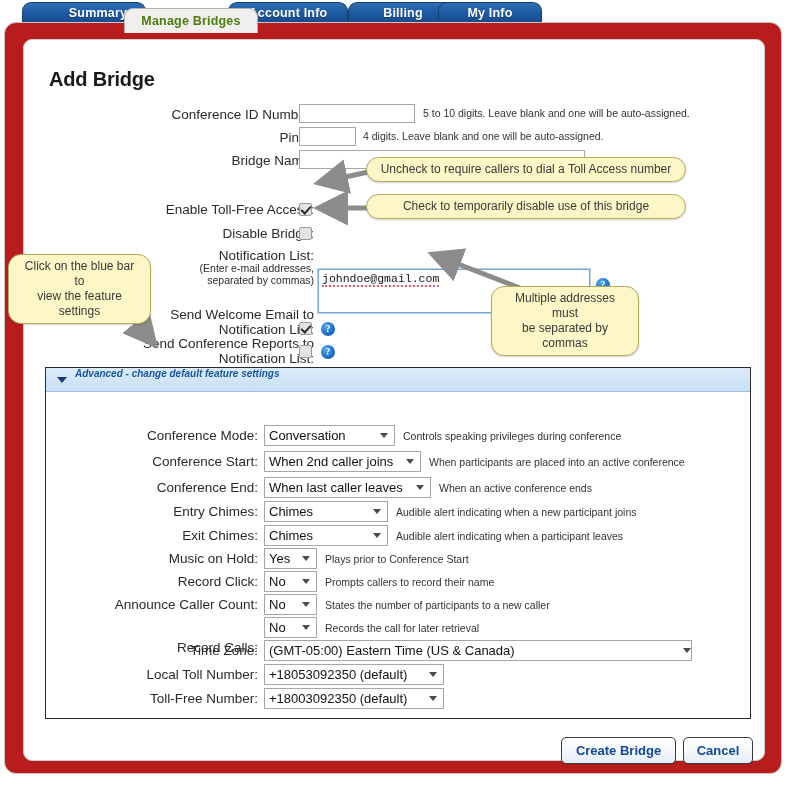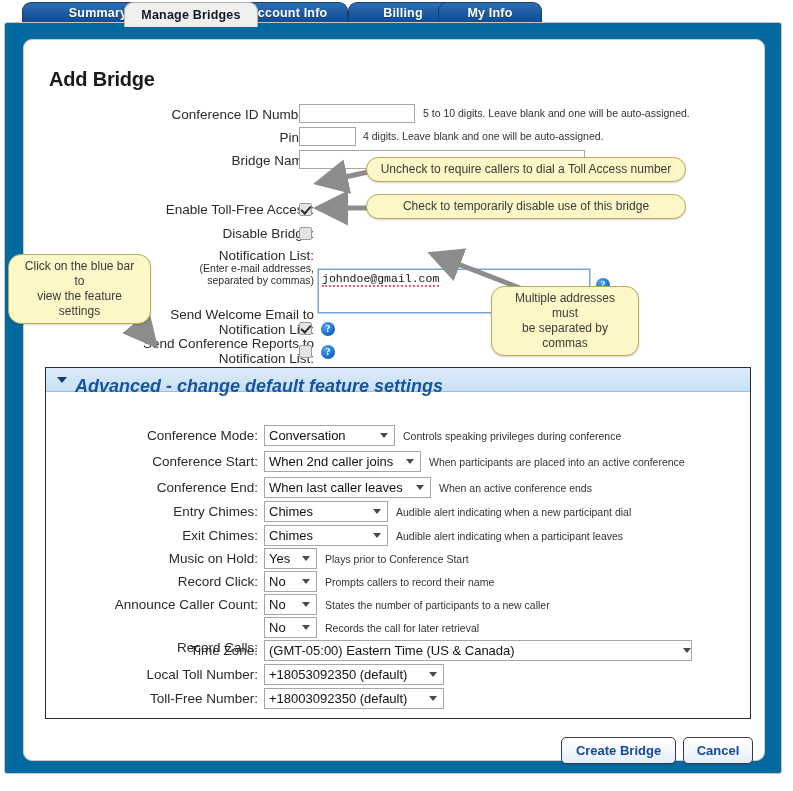--- a/index.html
+++ b/index.html
@@ -30,34 +30,34 @@
     font-size: 12.5px; font-weight: bold;
     text-align: center; line-height: 21px;
     letter-spacing: 0.2px;
     text-shadow: 0 1px 0 rgba(0,0,0,.35);
     cursor: pointer;
   }
   .tab.active {
     background: #f0efed;
     border: 1px solid #b5b2ad;
     border-bottom: none;
-    color: #0f172a;
+    color: #4d7c0f;
     text-shadow: none;
-    top: 2px; height: 25px; line-height: 24px;
+    top: 8px; height: 25px; line-height: 24px;
     z-index: 5;
   }
 
   
   .outer-panel {
     position: absolute;
     left: 4px; top: 22px;
     width: 778px; height: 752px;
-    background: #0369a1;
+    background: #b91c1c;
     border: 1px solid #c9c6c1;
-    border-radius: 3px;
+    border-radius: 12px;
   }
   .inner-panel {
     position: absolute;
     left: 18px; top: 16px;
     width: 742px; height: 722px;
     background: #ffffff;
     border: 1px solid #cfcdc8;
     border-radius: 9px;
   }
 
@@ -193,22 +193,22 @@
     cursor: pointer;
   }
   .adv-caret {
     position: absolute; left: 11px; top: 9px;
     width: 0; height: 0;
     border-left: 5px solid transparent;
     border-right: 5px solid transparent;
     border-top: 6px solid #123c75;
   }
   .adv-title {
-    position: absolute; left: 29px; top: 8px;
-    font-size: 18px; font-weight: bold; font-style: italic;
+    position: absolute; left: 29px; top: 0;
+    font-size: 10px; font-weight: bold; font-style: italic;
     color: #15559e;
   }
 
   .sel {
     position: absolute;
     height: 21px;
     border: 1px solid #a7a6a3;
     background: #ffffff;
     font-size: 13px;
     color: #111;
@@ -323,21 +323,21 @@
             <div class="sel" style="left: 218px; top: 109px; width: 167px;">
               <span class="cv">When last caller leaves</span>
               <span class="ar" style="left: 151px;"></span>
             </div>
             <div class="hint" style="left: 393px; top: 114px;">When an active conference ends</div>
             <div class="flabel" style="left: 0px; top: 136px; width: 212px;">Entry Chimes:</div>
             <div class="sel" style="left: 218px; top: 133px; width: 124px;">
               <span class="cv">Chimes</span>
               <span class="ar" style="left: 108px;"></span>
             </div>
-            <div class="hint" style="left: 350px; top: 138px;">Audible alert indicating when a new participant dial</div>
+            <div class="hint" style="left: 350px; top: 138px;">Audible alert indicating when a new participant joins</div>
             <div class="flabel" style="left: 0px; top: 160px; width: 212px;">Exit Chimes:</div>
             <div class="sel" style="left: 218px; top: 157px; width: 124px;">
               <span class="cv">Chimes</span>
               <span class="ar" style="left: 108px;"></span>
             </div>
             <div class="hint" style="left: 350px; top: 162px;">Audible alert indicating when a participant leaves</div>
             <div class="flabel" style="left: 0px; top: 183px; width: 212px;">Music on Hold:</div>
             <div class="sel" style="left: 218px; top: 180px; width: 53px;">
               <span class="cv">Yes</span>
               <span class="ar" style="left: 37px;"></span>

